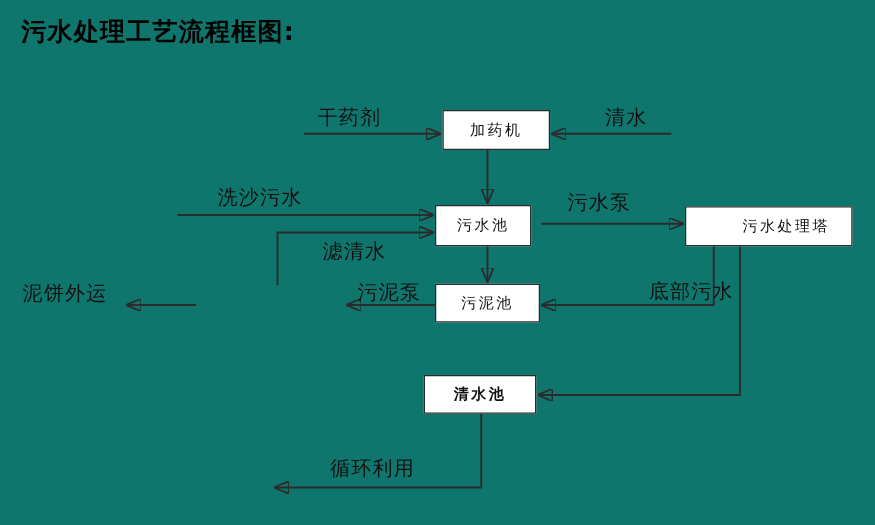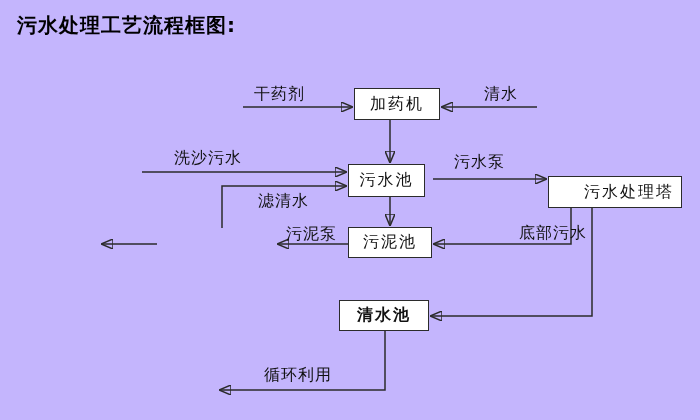--- a/index.html
+++ b/index.html
@@ -4,21 +4,21 @@
 <style>
   html, body {
     margin: 0;
     padding: 0;
     background: #ffffff;
   }
   .canvas {
     position: relative;
     width: 700px;
     height: 420px;
-    background: #c4b5fd;
+    background: #0f766e;
     font-family: "DejaVu Sans", "Liberation Sans", sans-serif;
     color: #111111;
     overflow: hidden;
   }
   .title {
     position: absolute;
     left: 17px;
     top: 12px;
     margin: 0;
     font-size: 20px;
@@ -38,21 +38,21 @@
     stroke-width: 1.5;
   }
   .node {
     position: absolute;
     box-sizing: border-box;
     border: 1.5px solid #2b2b2b;
     background: #ffffff;
     display: flex;
     align-items: center;
     justify-content: center;
-    font-size: 16px;
+    font-size: 12px;
     letter-spacing: 2px;
     color: #111111;
     white-space: nowrap;
     text-align: right;
   }
   .flabel {
     position: absolute;
     font-size: 16px;
     letter-spacing: 1px;
     color: #111111;
@@ -81,26 +81,27 @@
     <path d="M390,197 V225" marker-end="url(#arr)"></path>
     <path d="M571,197 V244 H434" marker-end="url(#arr)"></path>
     <path d="M348,244 H278" marker-end="url(#arr)"></path>
     <path d="M157,244 H102" marker-end="url(#arr)"></path>
     <path d="M592,197 V316 H431" marker-end="url(#arr)"></path>
     <path d="M385,331 V390 H220" marker-end="url(#arr)"></path>
   </svg>
 
   <div class="node" style="left:354px; top:88px; width:86px; height:32px;">加药机</div>
   <div class="node" style="left:348px; top:164px; width:77px; height:33px;">污水池</div>
-  <div class="node" style="left:548px; top:176px; width:134px; height:32px;padding-left:28px;">污水处理塔</div>
+  <div class="node" style="left:548px; top:165px; width:134px; height:32px;padding-left:28px;">污水处理塔</div>
   <div class="node" style="left:348px; top:227px; width:84px; height:31px;">污泥池</div>
   <div class="node" style="left:339px; top:300px; width:90px; height:31px;font-weight:bold;">清水池</div>
 
   <span class="flabel" style="left:254px; top:84px;">干药剂</span>
   <span class="flabel" style="left:484px; top:84px;">清水</span>
   <span class="flabel" style="left:174px; top:148px;">洗沙污水</span>
   <span class="flabel" style="left:258px; top:191px;">滤清水</span>
   <span class="flabel" style="left:454px; top:152px;">污水泵</span>
   <span class="flabel" style="left:286px; top:224px;">污泥泵</span>
   <span class="flabel" style="left:474px; top:223px;margin-left:45px;">底部污水</span>
+  <span class="flabel" style="left:18px; top:225px;">泥饼外运</span>
   <span class="flabel" style="left:264px; top:365px;">循环利用</span>
 
 </div>
 
 </body></html>

